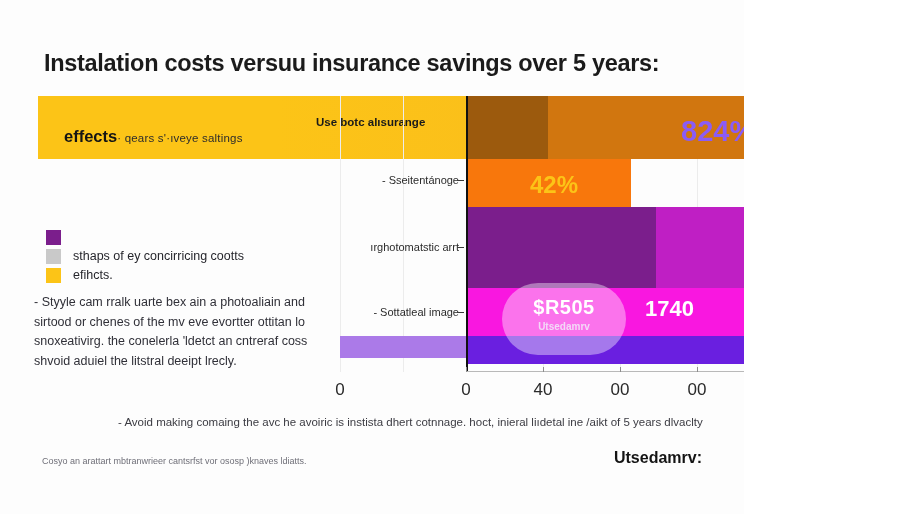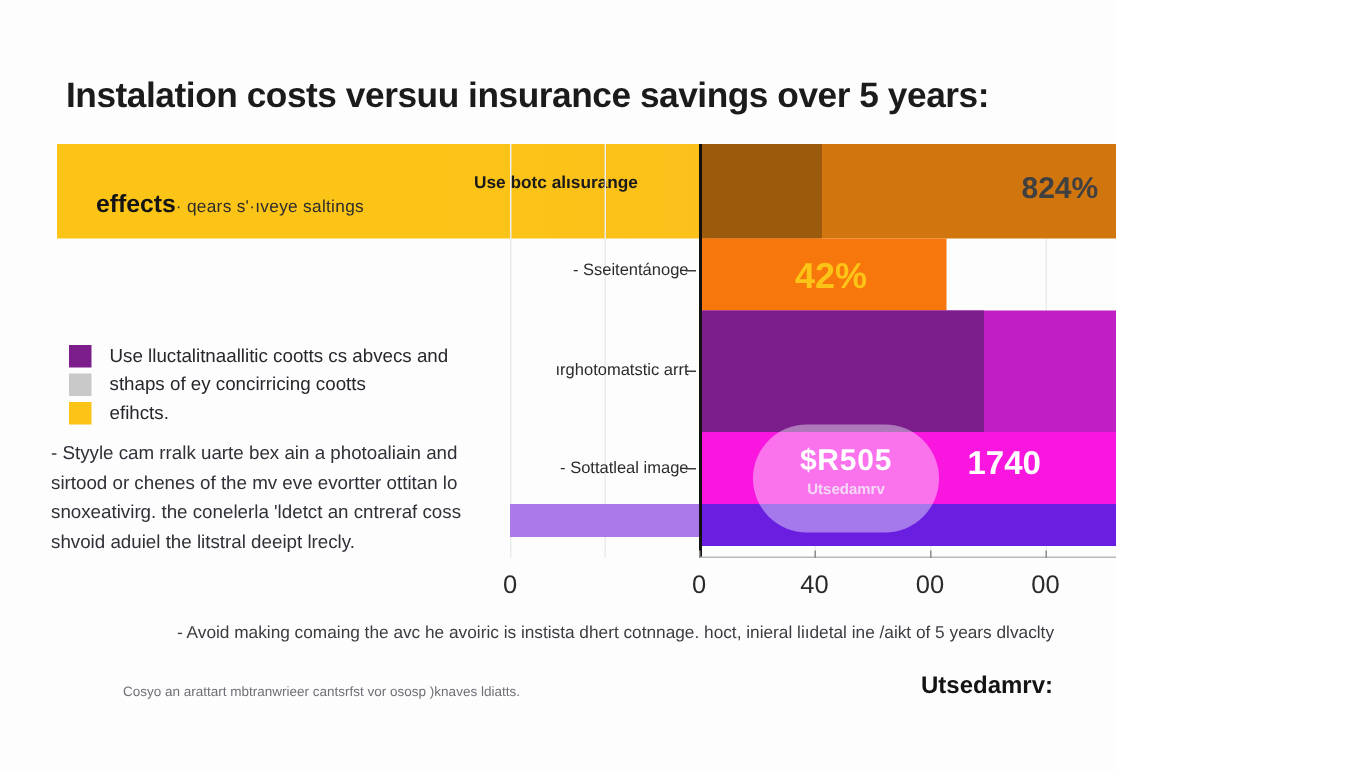--- a/index.html
+++ b/index.html
@@ -145,21 +145,20 @@
     position: absolute;
     left: 118px; top: 416px; width: 760px;
     font-size: 11.5px; color: #3b3b42;
     white-space: nowrap;
   }
   #footer-fine {
     position: absolute;
     left: 42px; top: 456px; width: 520px;
     font-size: 9px; color: #6f6f78;
     white-space: nowrap;
-    margin-left: 40px;
   }
   #guidelines-label {
     position: absolute;
     right: 42px; top: 449px;
     font-size: 16px; font-weight: 700; color: #141414;
     white-space: nowrap;
   }
 
   
   #pill-callout {
@@ -205,21 +204,21 @@
     <div class="gridline" style="left:63px;"></div>
     <div class="gridline" style="left:126px;"></div>
     <div class="gridline" style="left:203px;"></div>
     <div class="gridline" style="left:280px;"></div>
     <div class="gridline" style="left:357px;"></div>
     <div class="gridline" style="left:434px;"></div>
     <div class="gridline" style="left:511px;"></div>
 
     <div class="bar" style="left:126px; top:0px; width:386px; height:63px; background:#d1760f;"></div>
     <div class="bar" style="left:126px; top:0px; width:82px; height:63px; background:#9c5a0d;"></div>
-    <div class="bar-label" style="left:341px; top:19px; font-size:20px; color:#404040;">824%</div>
+    <div class="bar-label" style="left:341px; top:19px; font-size:29px; color:#8b5cf6;">824%</div>
 
     <div class="bar" style="left:126px; top:63px; width:165px; height:48px; background:#f8770c;"></div>
     <div class="bar-label" style="left:190px; top:75px; font-size:24px; color:#fcc417;">42%</div>
 
     <div class="bar" style="left:126px; top:111px; width:364px; height:81px; background:#bf1fc4;"></div>
     <div class="bar" style="left:126px; top:111px; width:190px; height:81px; background:#7b1e8c;"></div>
     <div class="bar-label" style="left:404px; top:128px; font-size:25px; color:#ffffff;">52%</div>
 
     <div class="bar" style="left:126px; top:192px; width:342px; height:60px; background:#f917e0;"></div>
 
@@ -255,21 +254,20 @@
 
   <div id="pill-callout">
     <div id="pill-value">$R505</div>
     <div id="pill-sub">Utsedamrv</div>
   </div>
   <div id="pill-side-value">1740</div>
 
   <div id="legend">
     <div class="legend-row">
       <span class="legend-swatch" style="background:#7b1e8c;"></span>
-      <span class="legend-text">Use lluctalitnaallitic cootts cs abvecs and</span>
     </div>
     <div class="legend-row">
       <span class="legend-swatch" style="background:#c9c9c9;"></span>
       <span class="legend-text">sthaps of ey concirricing cootts</span>
     </div>
     <div class="legend-row">
       <span class="legend-swatch" style="background:#fcc417;"></span>
       <span class="legend-text">efihcts.</span>
     </div>
   </div>

